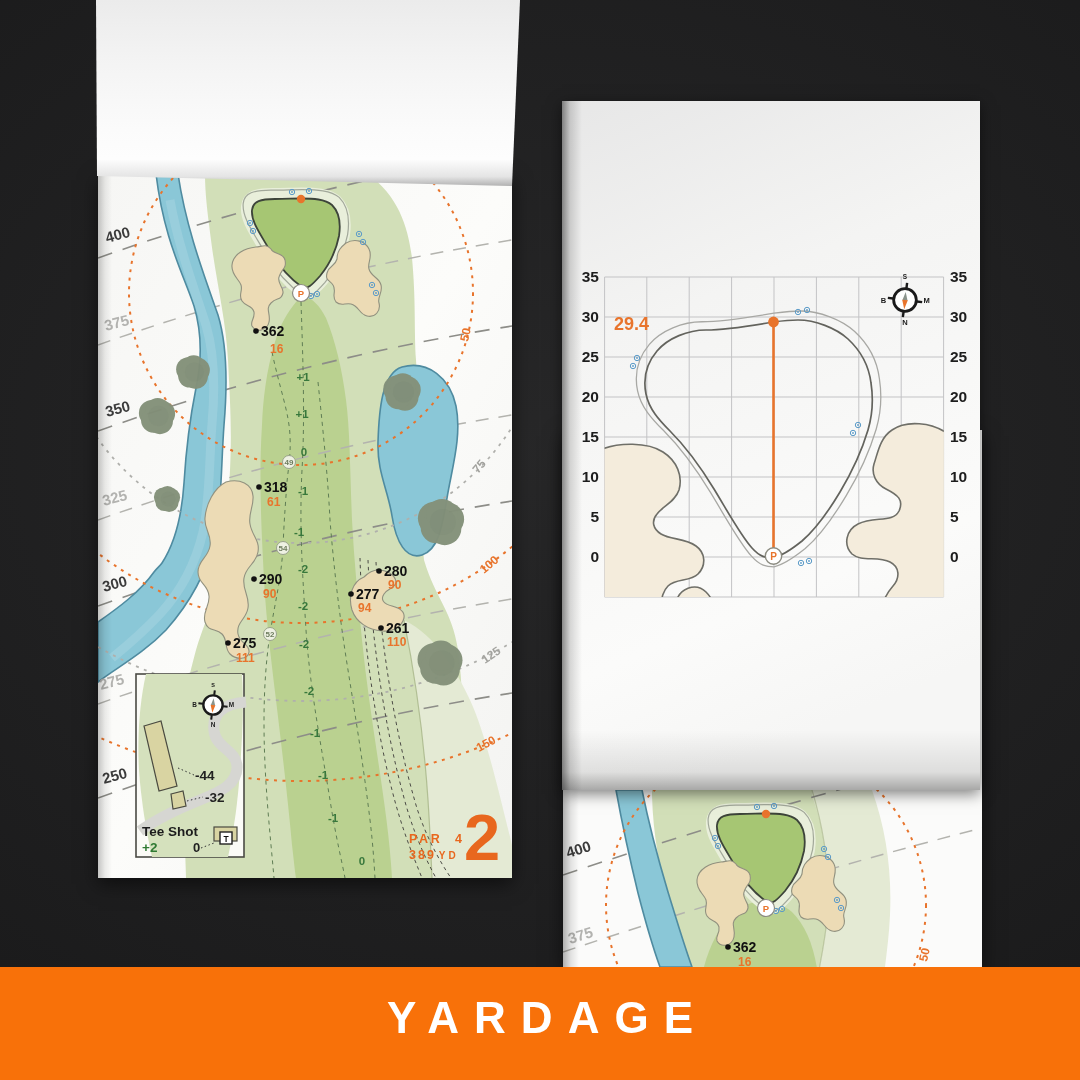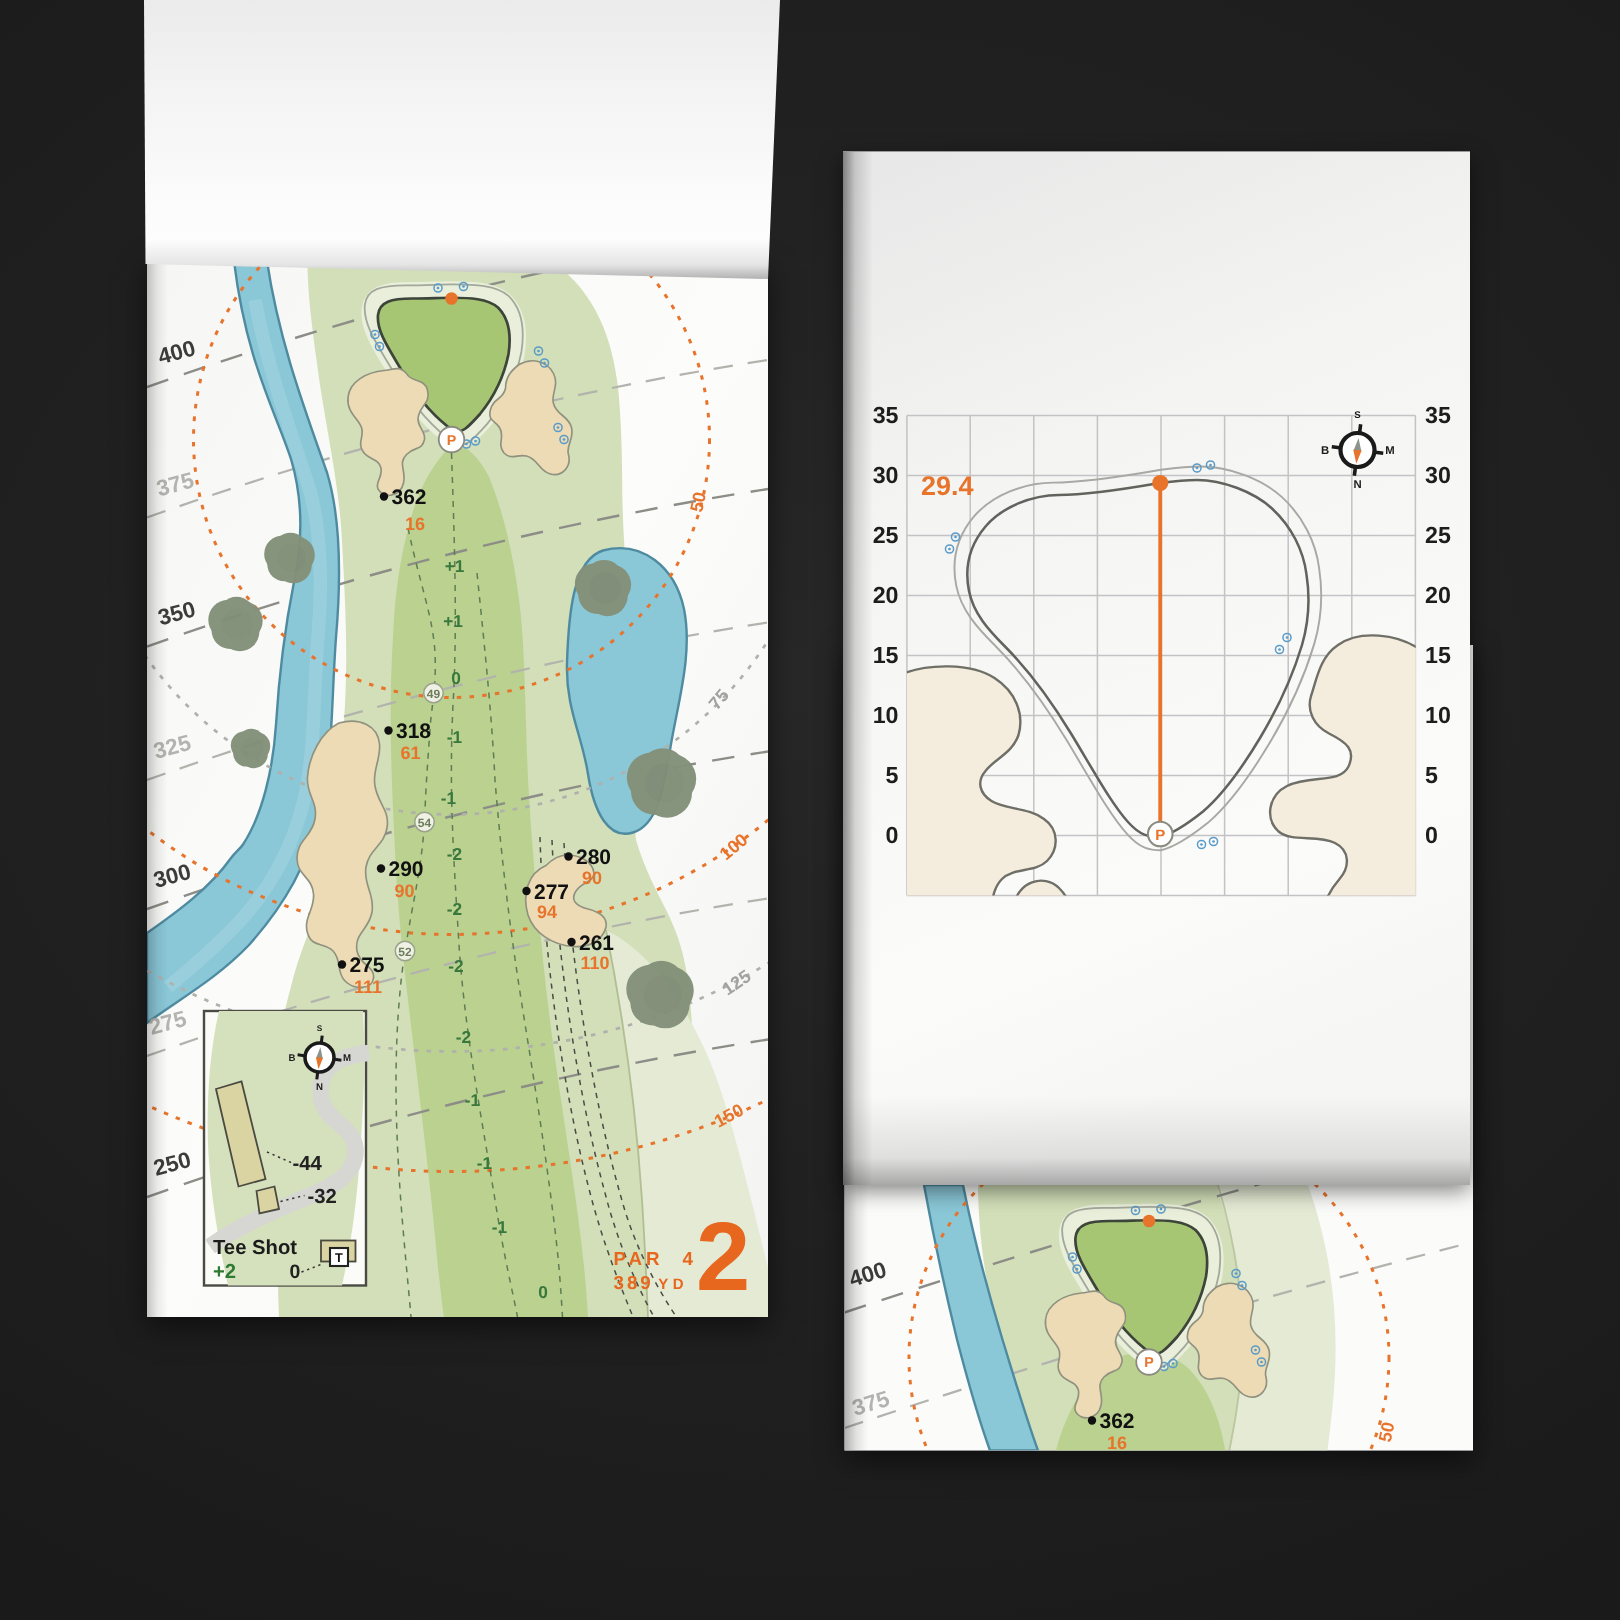--- a/index.html
+++ b/index.html
@@ -446,13 +446,17 @@
 <text x="464" y="860" font-size="65" font-weight="bold" fill="#e8671e">2</text>
 
 <rect x="98" y="174" width="14" height="704" fill="url(#curlL)"></rect>
 
 </g>
 </svg>
 </div>
 
 <div class="page" id="lflip" style="left:96px;top:0px;width:425px;height:190px;background:linear-gradient(180deg,#ebebeb 0%,#f3f3f3 30%,#fbfbfb 68%,#fdfdfd 84%,#e4e4e4 93%,#b0b0b0 98%,#8d8d8d 100%);clip-path:polygon(0px 0px,424px 0px,416px 186px,1px 176px)"></div>
 
+<div id="bar" style="position:absolute;left:0;top:967px;width:1080px;height:113px;background:#f87109">
+
+<div style="position:absolute;left:0;top:0;width:100%;text-align:center;font-size:44px;font-weight:bold;color:#fff;letter-spacing:15px;line-height:101px;text-indent:15px">YARDAGE</div>
 </div>
+</div>
 
 </body></html>

